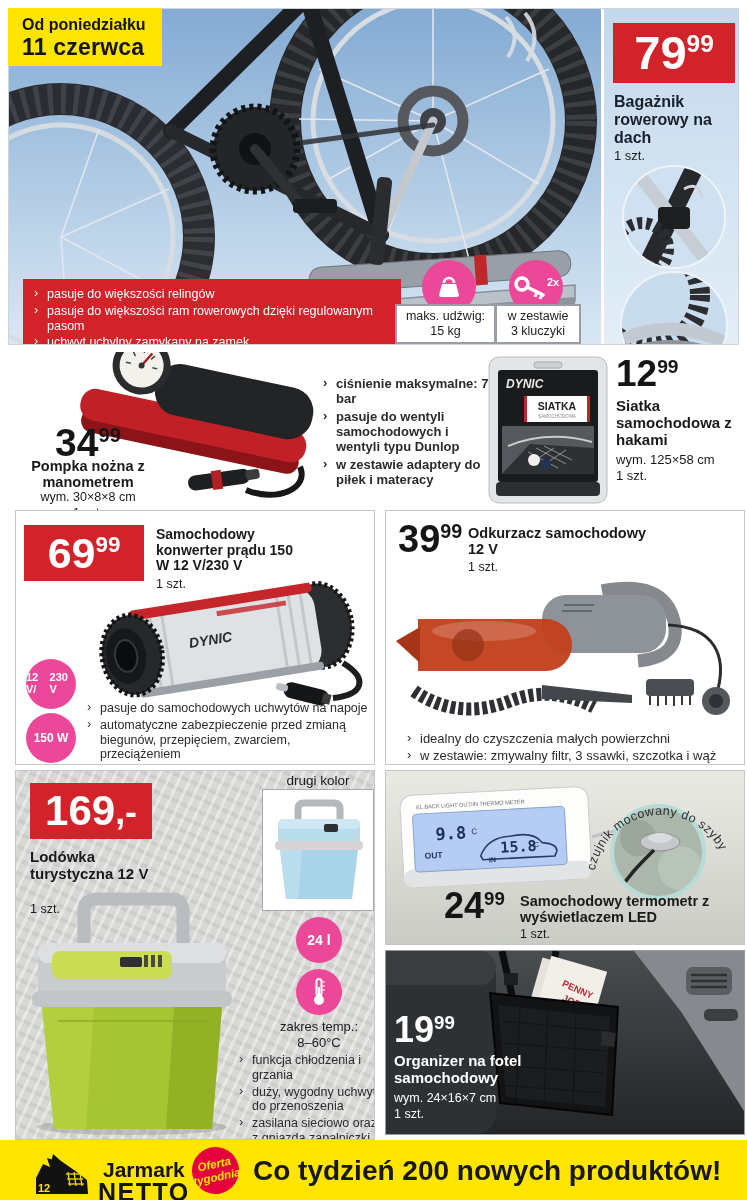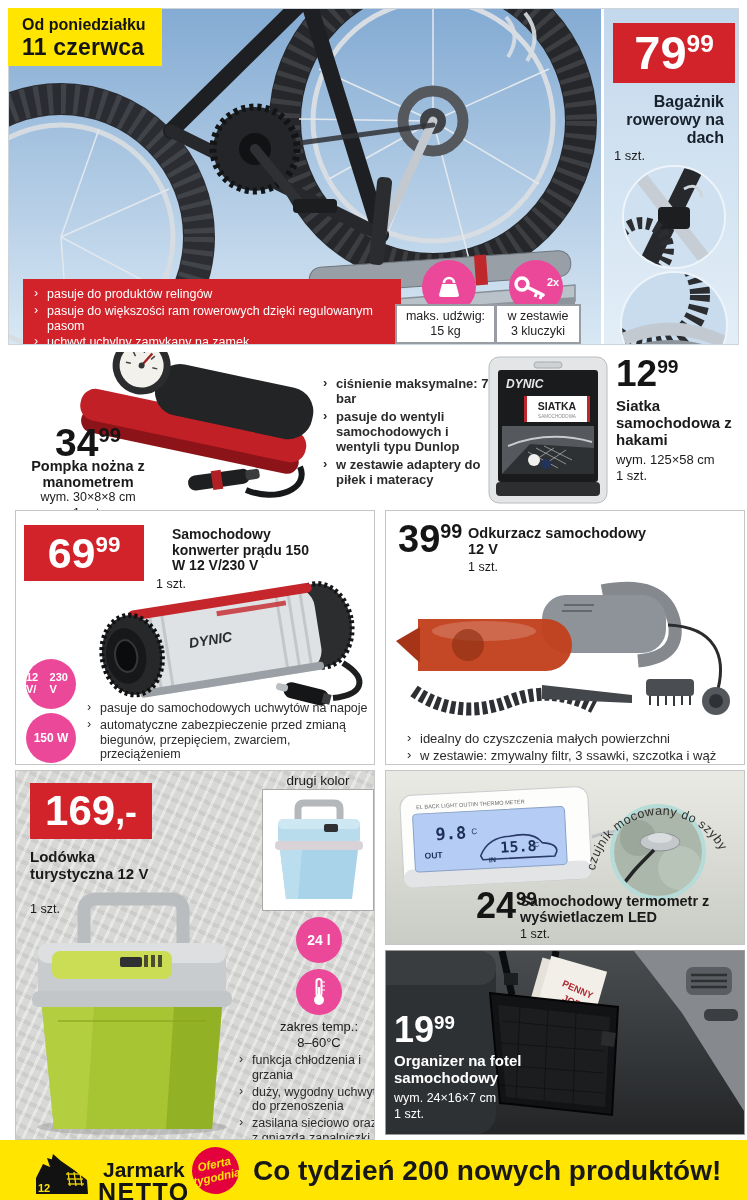--- a/index.html
+++ b/index.html
@@ -122,21 +122,21 @@
         <polygon points="28,318 566,276 566,292 28,334" fill="#b9c1c9" stroke="#878f98" stroke-width="1.5"></polygon>
         <polygon points="28,330 566,288 566,296 28,338" fill="#8d949c"></polygon>
         <rect x="300" y="250" width="262" height="26" rx="12" fill="#989fa7" stroke="#6f767e" transform="rotate(-4 430 263)"></rect>
         <rect x="466" y="246" width="12" height="30" fill="#c0272c" transform="rotate(-4 472 261)"></rect>
         <rect x="364" y="168" width="15" height="88" rx="5" fill="#2a2c2f" transform="rotate(6 371 212)"></rect>
       </g>
     </svg>
 
     <div class="px" style="left:14px;top:270px;width:378px;height:66px;background:#d2232a;padding:8px 10px;box-sizing:border-box;">
       <ul class="bullets white" style="font-size:12.5px;">
-        <li>pasuje do produktów relingów</li>
+        <li>pasuje do większości relingów</li>
         <li>pasuje do większości ram rowerowych dzięki regulowanym pasom</li>
         <li>uchwyt uchylny zamykany na zamek</li>
 
       </ul>
     </div>
 
     <div class="px rbadge" style="left:413px;top:251px;width:54px;height:54px;">
       <svg width="26" height="26" viewBox="0 0 26 26">
         <path d="M8,9 a5,5 0 0 1 10,0" fill="none" stroke="#fff" stroke-width="2.6"></path>
         <path d="M6,10 h14 l3,11 a2,2 0 0 1 -2,2 h-16 a2,2 0 0 1 -2,-2 z" fill="#fff"></path>
@@ -155,21 +155,21 @@
         <line x1="29" y1="20" x2="27" y2="25" stroke="#fff" stroke-width="3"></line>
       </svg>
       <span style="font-size:11px;margin-top:-9px;">2x</span>
     </div>
     <div class="px wbox" style="left:486px;top:295px;width:86px;height:40px;">
       <span>w zestawie</span>
       <span>3 kluczyki</span>
     </div>
 
     <div class="px" style="left:592px;top:0;width:139px;height:337px;border-left:3px solid #fff;box-sizing:border-box;
-                background:linear-gradient(180deg,#c3d8ec,#e3eef7);overflow:hidden;text-align:right;">
+                background:linear-gradient(180deg,#c3d8ec,#e3eef7);overflow:hidden;">
       <div class="px price-red" style="left:9px;top:14px;width:122px;height:60px;">
         <span class="pr-wrap" style="font-size:47px;">
           <span>79</span>
             <span class="cents">99</span>
         </span>
       </div>
       <div class="px pname" style="left:10px;top:84px;width:110px;font-size:16px;color:#17202b;">Bagażnik rowerowy na dach</div>
       <div class="px pmeta" style="left:10px;top:139px;font-size:13px;color:#222;">1 szt.</div>
       <div class="photo-circle" style="left:18px;top:156px;width:100px;height:100px;border:2px solid #eef4f9;">
         <svg width="100" height="100" viewBox="0 0 100 100">
@@ -270,21 +270,21 @@
     <div class="px pmeta" style="left:616px;top:120px;font-size:13px;">1 szt.</div>
   </div>
 
   <div class="panel" style="left:15px;top:510px;width:360px;height:255px;">
     <div class="px price-red" style="left:8px;top:14px;width:120px;height:56px;">
       <span class="pr-wrap" style="font-size:43px;">
         <span>69</span>
           <span class="cents">99</span>
       </span>
     </div>
-    <div class="px pname" style="left:140px;top:16px;width:140px;font-size:14px;margin-left:16px;">Samochodowy konwerter prądu 150 W 12 V/230 V</div>
+    <div class="px pname" style="left:140px;top:16px;width:140px;font-size:14px;">Samochodowy konwerter prądu 150 W 12 V/230 V</div>
     <div class="px pmeta" style="left:140px;top:66px;font-size:12.5px;">1 szt.</div>
 
     <svg class="px" style="left:55px;top:60px;" width="300" height="135" viewBox="0 0 300 135">
       <g transform="rotate(-9 150 70)">
         <ellipse cx="250" cy="70" rx="32" ry="42" fill="#2b2d2f"></ellipse>
         <ellipse cx="250" cy="70" rx="32" ry="42" fill="none" stroke="#141516" stroke-width="5" stroke-dasharray="3 3"></ellipse>
         <rect x="62" y="28" width="186" height="86" rx="22" fill="#dfe2e4"></rect>
         <g opacity=".4">
           <rect x="70" y="30" width="3" height="82" fill="#9aa0a5"></rect>
             <rect x="82" y="29" width="3" height="84" fill="#9aa0a5"></rect>
@@ -465,21 +465,21 @@
     </div>
     <svg class="px" style="left:196px;top:2px;" width="164" height="160" viewBox="0 0 164 160">
       <defs>
           <path id="annArc" d="M 12,106 A 64,64 0 1 1 146,112"></path>
         </defs>
       <text font-size="12.5" fill="#2e2e2e" letter-spacing=".5">
         <textPath href="#annArc" startOffset="4%">czujnik mocowany do szyby</textPath>
       </text>
     </svg>
 
-    <div class="px price-dark" style="left:58px;top:118px;margin-left:32px;">
+    <div class="px price-dark" style="left:58px;top:118px;">
       <span class="pr-wrap" style="font-size:36px;">
         <span>24</span>
           <span class="cents">99</span>
       </span>
     </div>
     <div class="px pname" style="left:134px;top:122px;width:200px;font-size:14.5px;">Samochodowy termometr z wyświetlaczem LED</div>
     <div class="px pmeta" style="left:134px;top:156px;font-size:12.5px;">1 szt.</div>
   </div>
 
   <div class="panel" style="left:385px;top:950px;width:360px;height:185px;border-color:#9a9a98;">

